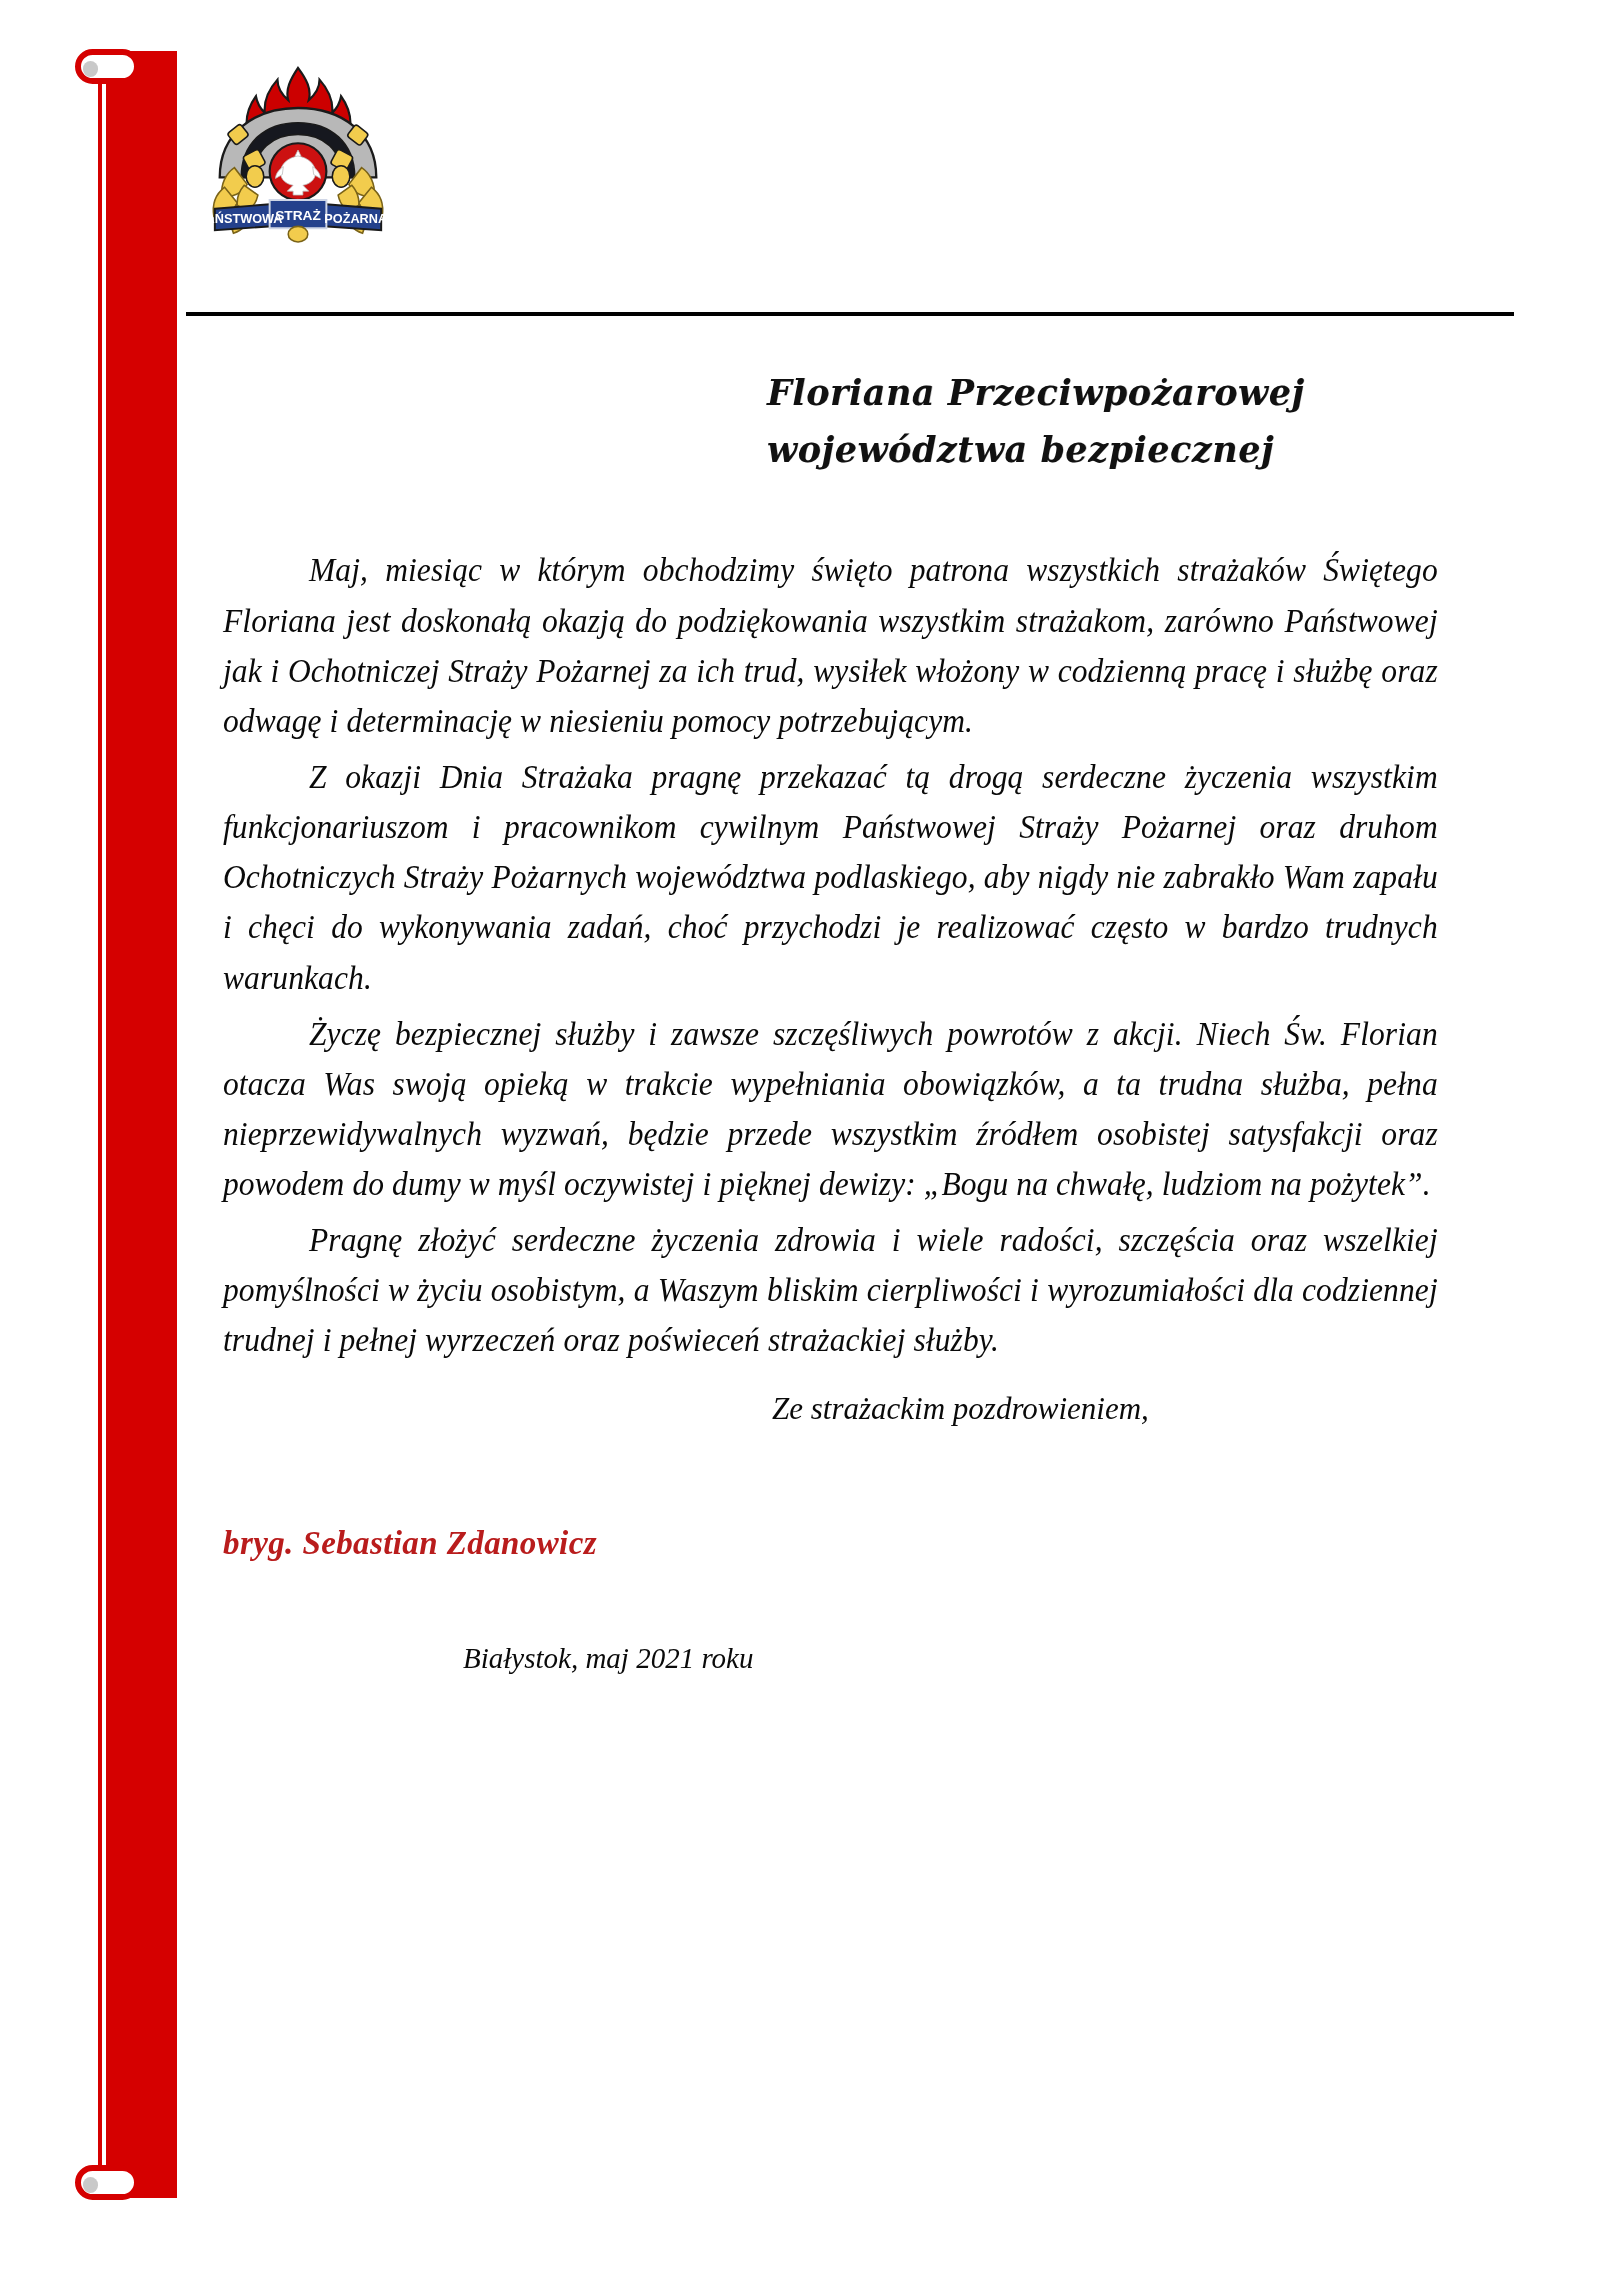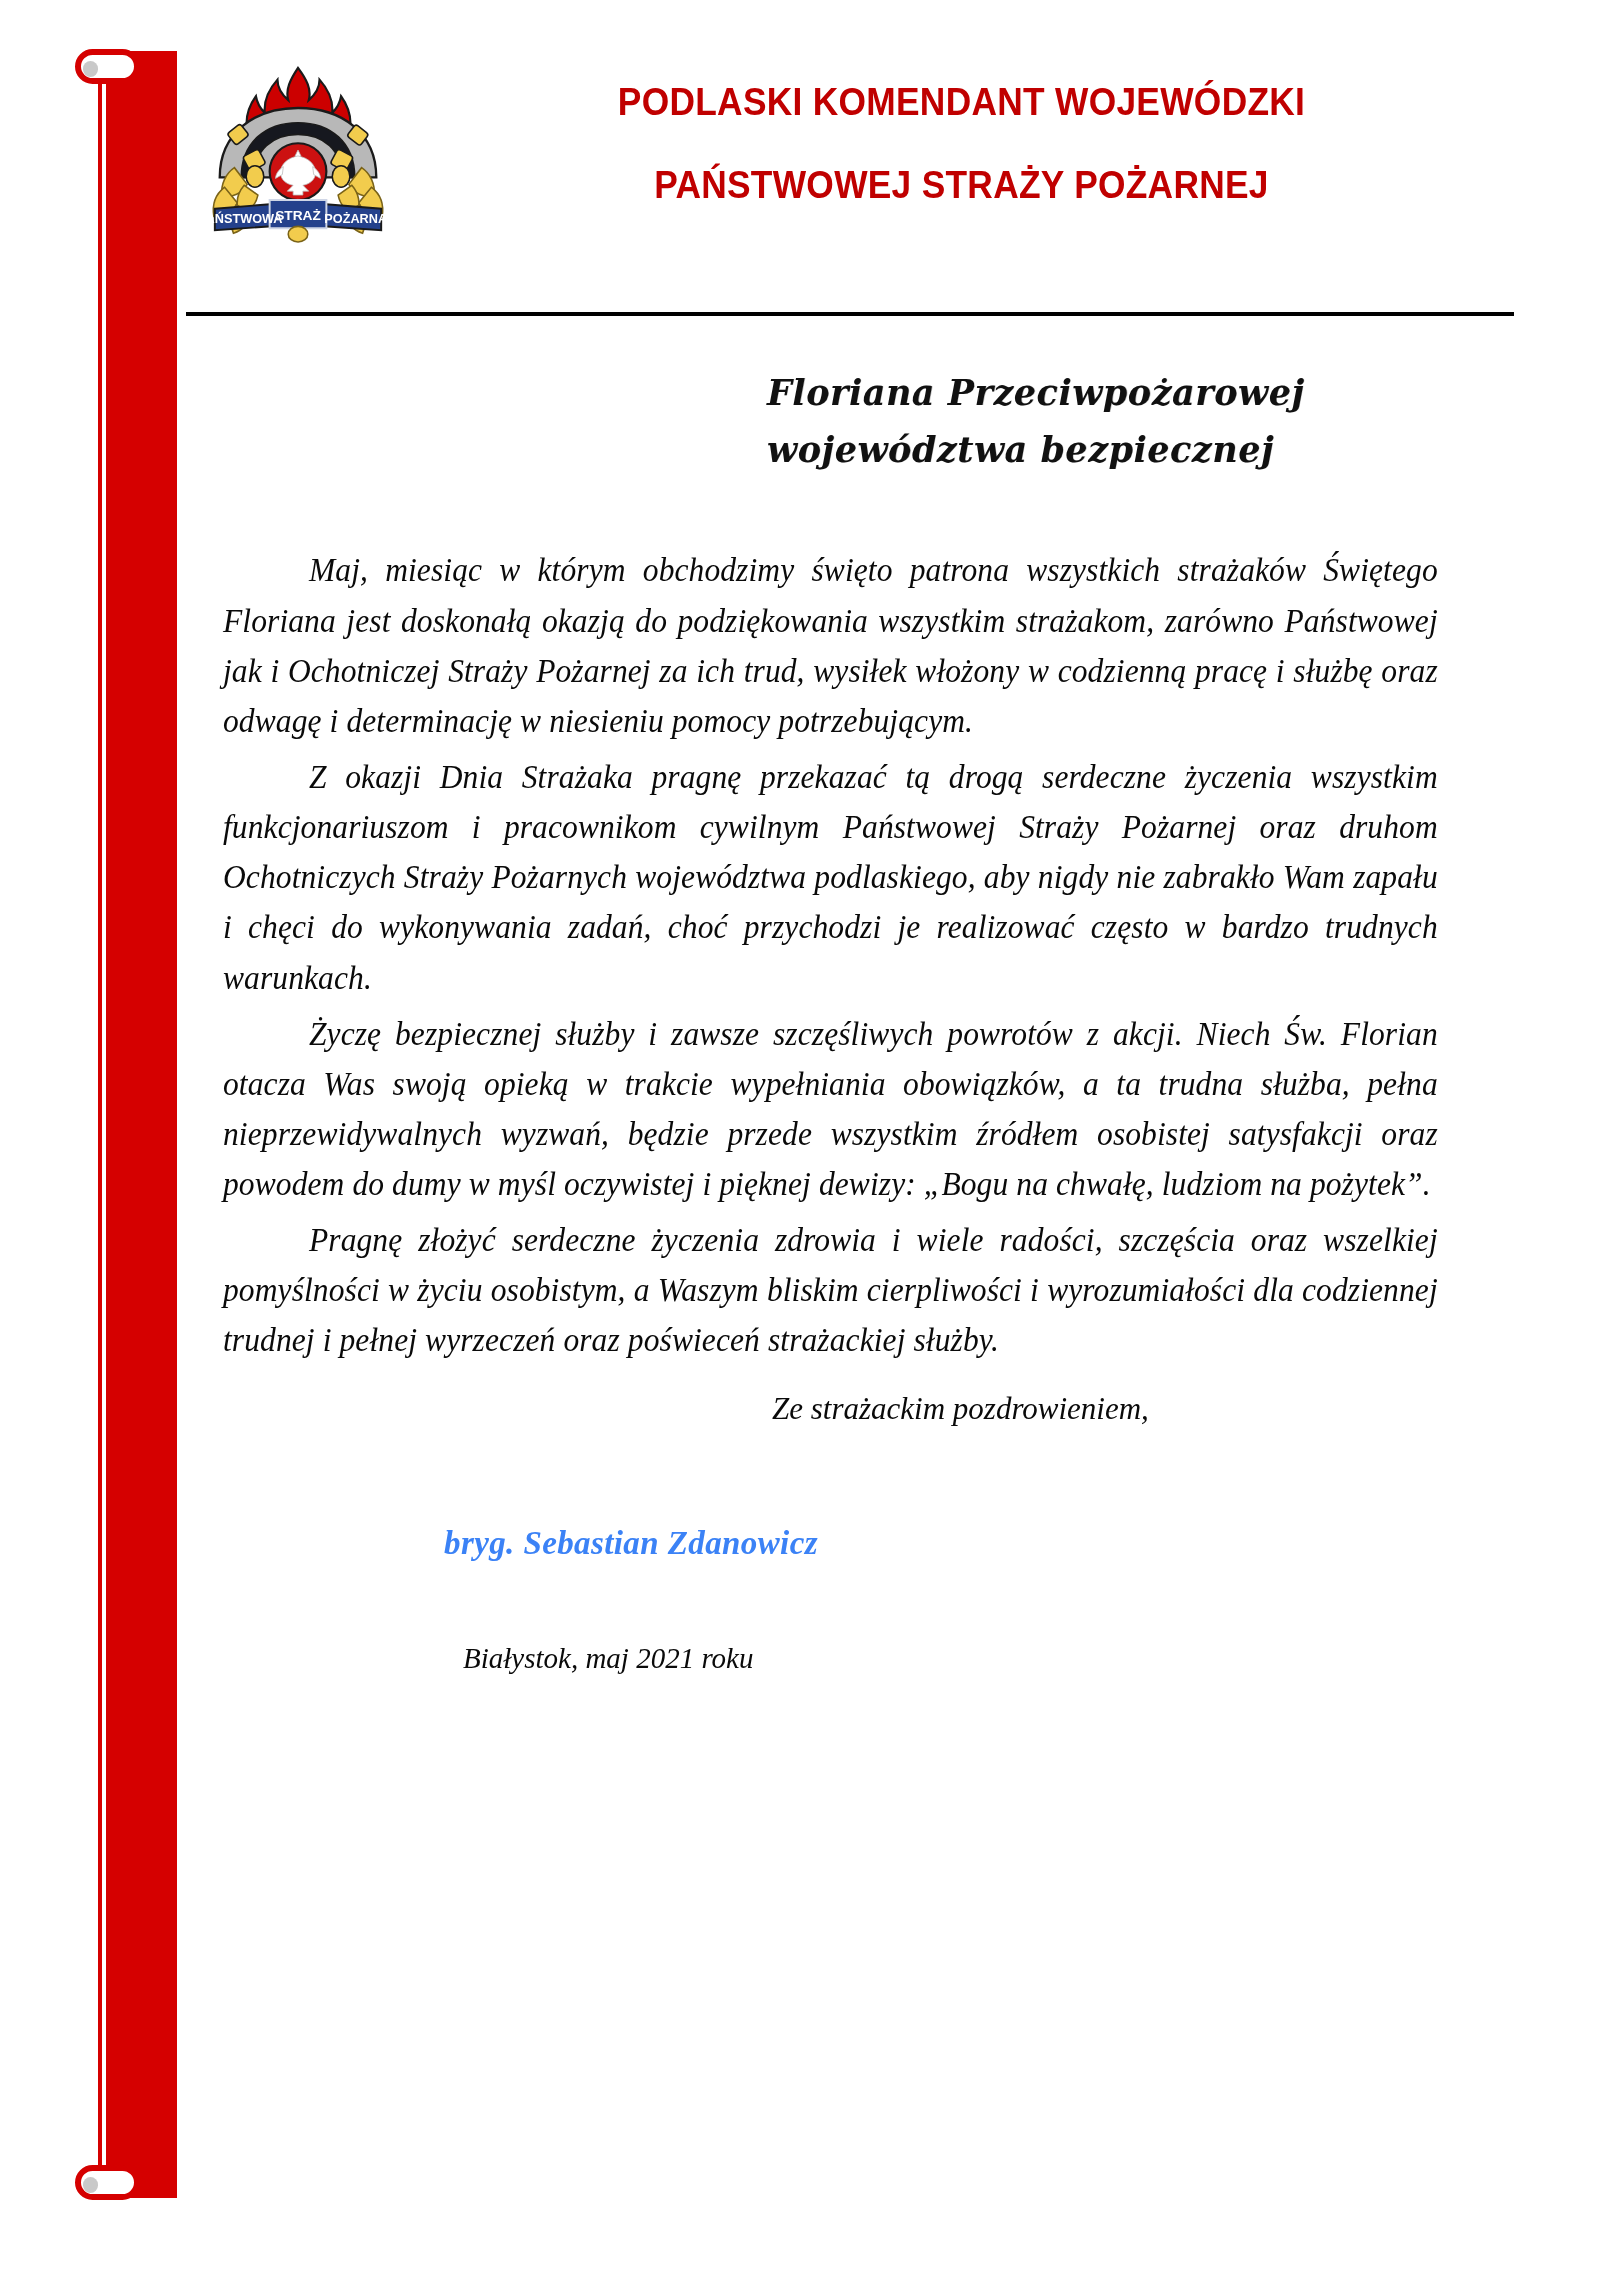--- a/index.html
+++ b/index.html
@@ -147,26 +147,25 @@
     margin-top:25.5px;
     margin-left:549px;
     font-family:"Liberation Serif",serif;
     font-style:italic;
     font-size:31px;
     color:#0a0a0a;
     white-space:nowrap;
   }
   .signature{
     margin-top:98px;
-    margin-left:221px;
     font-family:"Liberation Serif",serif;
     font-style:italic;
     font-weight:bold;
     font-size:33px;
-    color:#3b82f6;
+    color:#b91c1c;
     letter-spacing:0.4px;
     white-space:nowrap;
   }
   .place-date{
     margin-top:80px;
     margin-left:240px;
     font-family:"Liberation Serif",serif;
     font-style:italic;
     font-size:29px;
     color:#0a0a0a;
@@ -230,24 +229,20 @@
       <path d="M22 150 L107 143 L192 150 L192 172 L107 166 L22 172 Z" fill="#24418c" stroke="#1a1a1a" stroke-width="2"></path>
       <path d="M78 141 L136 141 L136 170 L78 170 Z" fill="#24418c" stroke="#cfd6e6" stroke-width="2"></path>
       <text x="48" y="165" font-family="Liberation Sans, sans-serif" font-size="13" font-weight="bold" fill="#ffffff" text-anchor="middle">PAŃSTWOWA</text>
       <text x="107" y="161" font-family="Liberation Sans, sans-serif" font-size="14" font-weight="bold" fill="#ffffff" text-anchor="middle">STRAŻ</text>
       <text x="166" y="165" font-family="Liberation Sans, sans-serif" font-size="13" font-weight="bold" fill="#ffffff" text-anchor="middle">POŻARNA</text>
 
       <ellipse cx="107" cy="176" rx="10" ry="8" fill="#f2cc4d" stroke="#7a6318" stroke-width="1.6"></ellipse>
     </svg>
   </div>
 
-  <div class="header-titles">
-    <div class="header-line l1">PODLASKI KOMENDANT WOJEWÓDZKI</div>
-    <div class="header-line l2">PAŃSTWOWEJ STRAŻY POŻARNEJ</div>
-  </div>
 </div>
 
 <div class="rule"></div>
 
 <div class="letter">
 
   <div class="salutation">
     <div>Floriana Przeciwpożarowej</div>
     <div>województwa bezpiecznej</div>
   </div>

